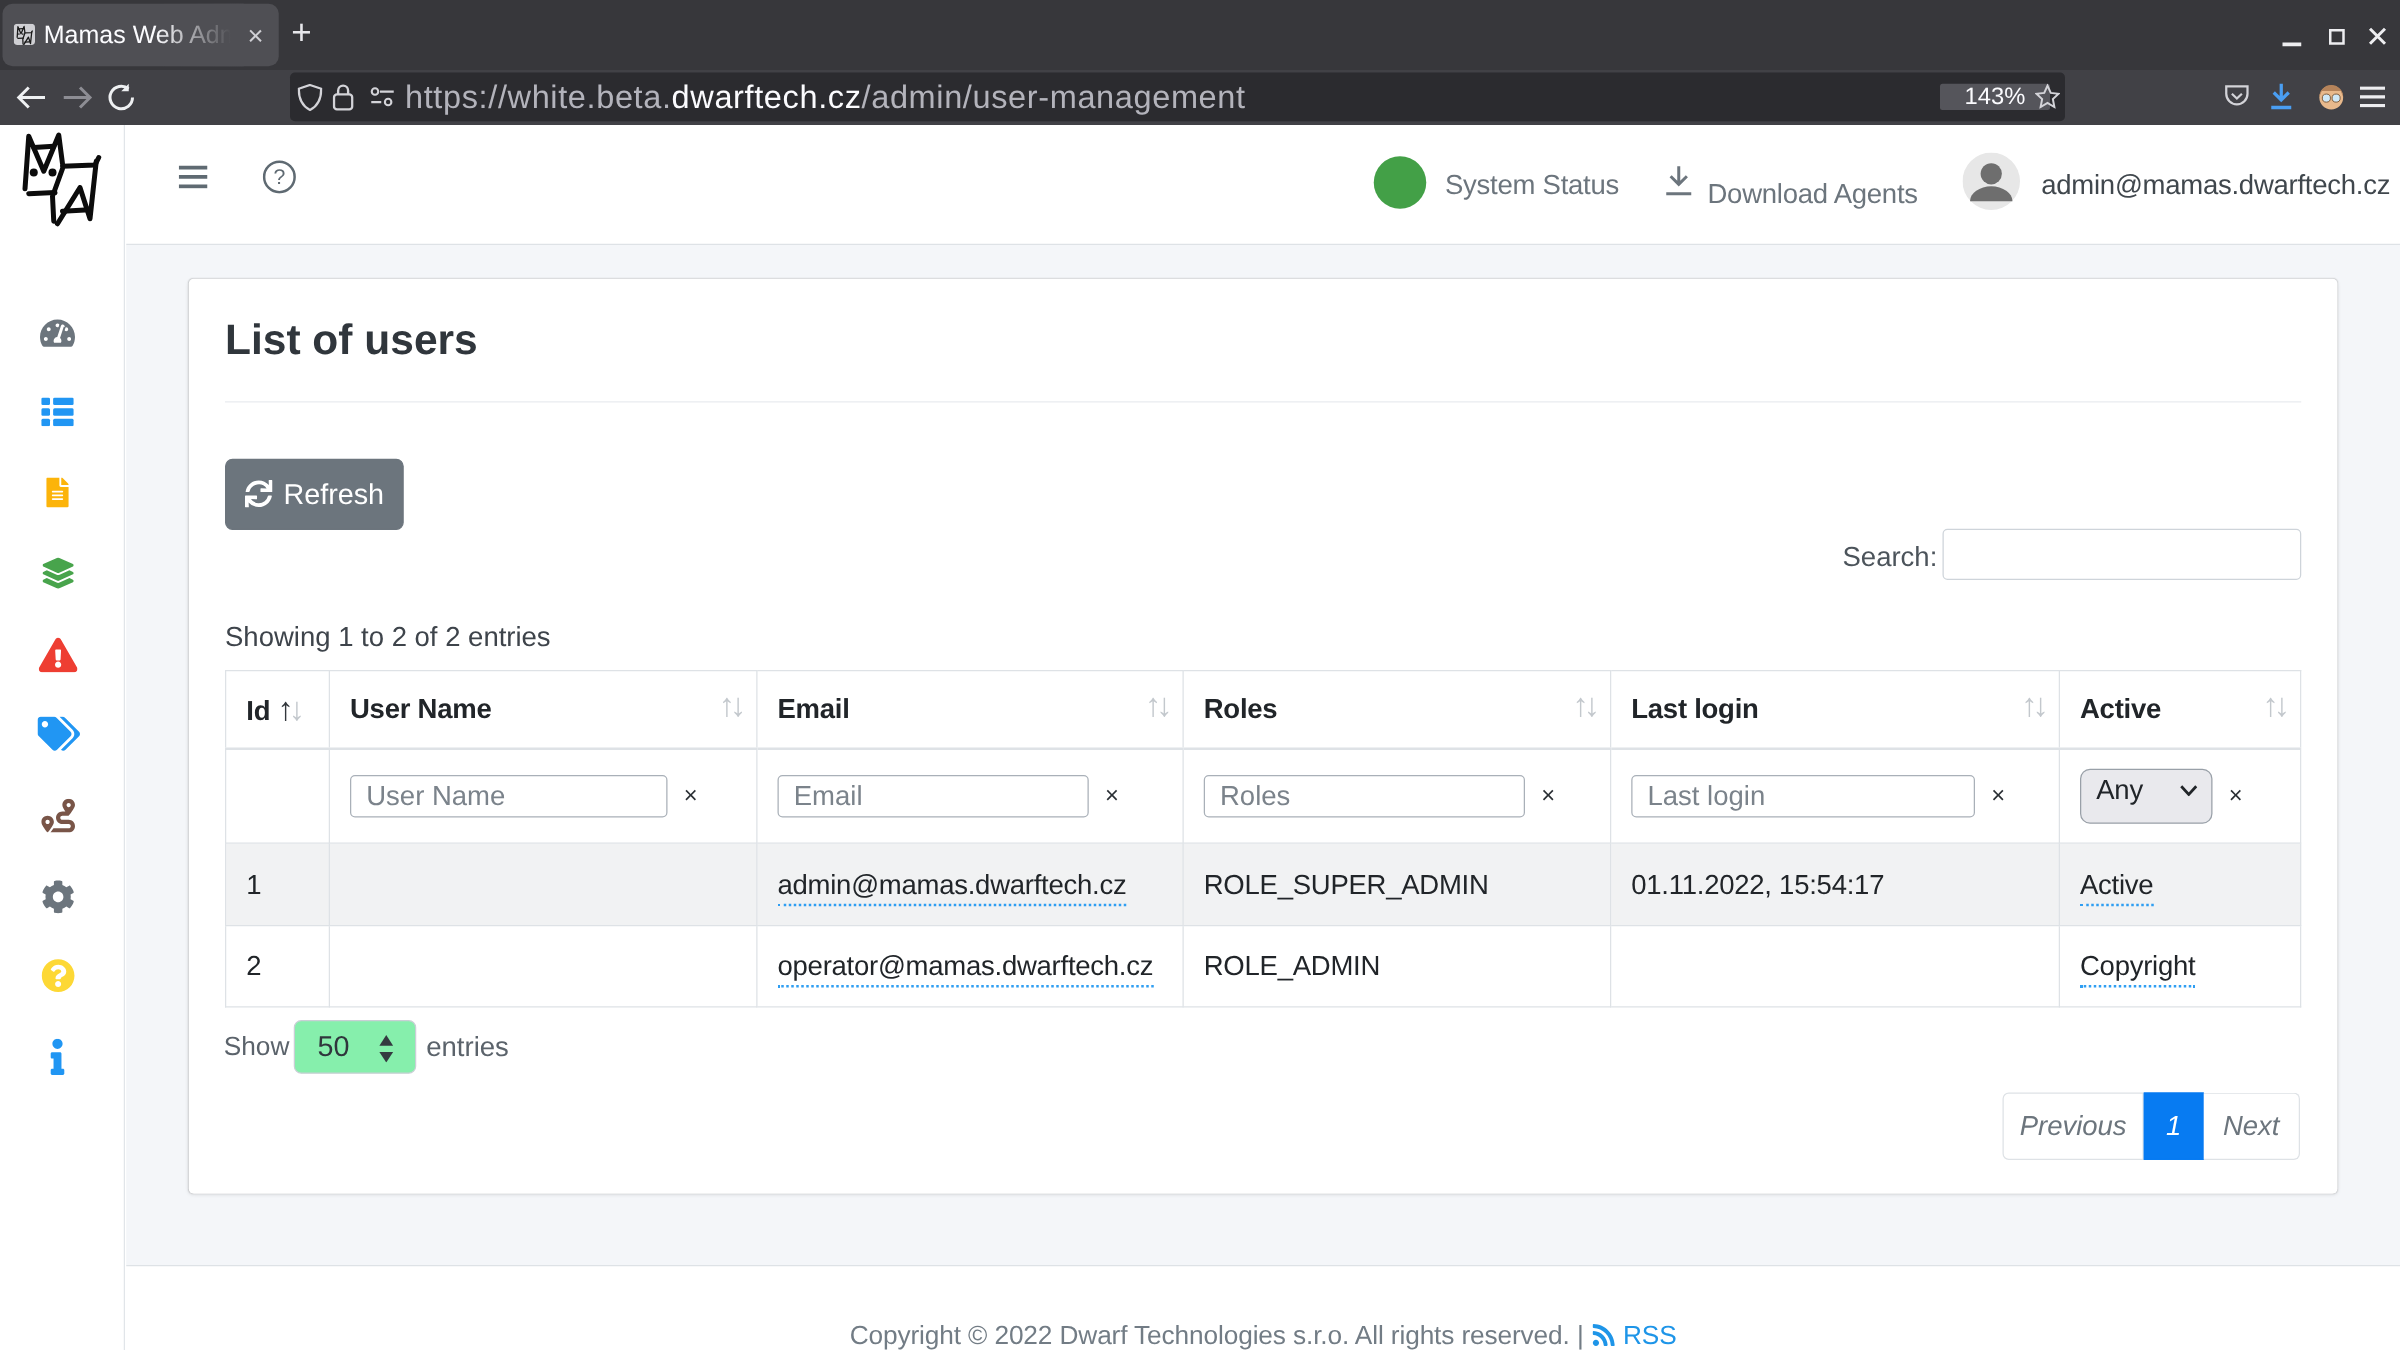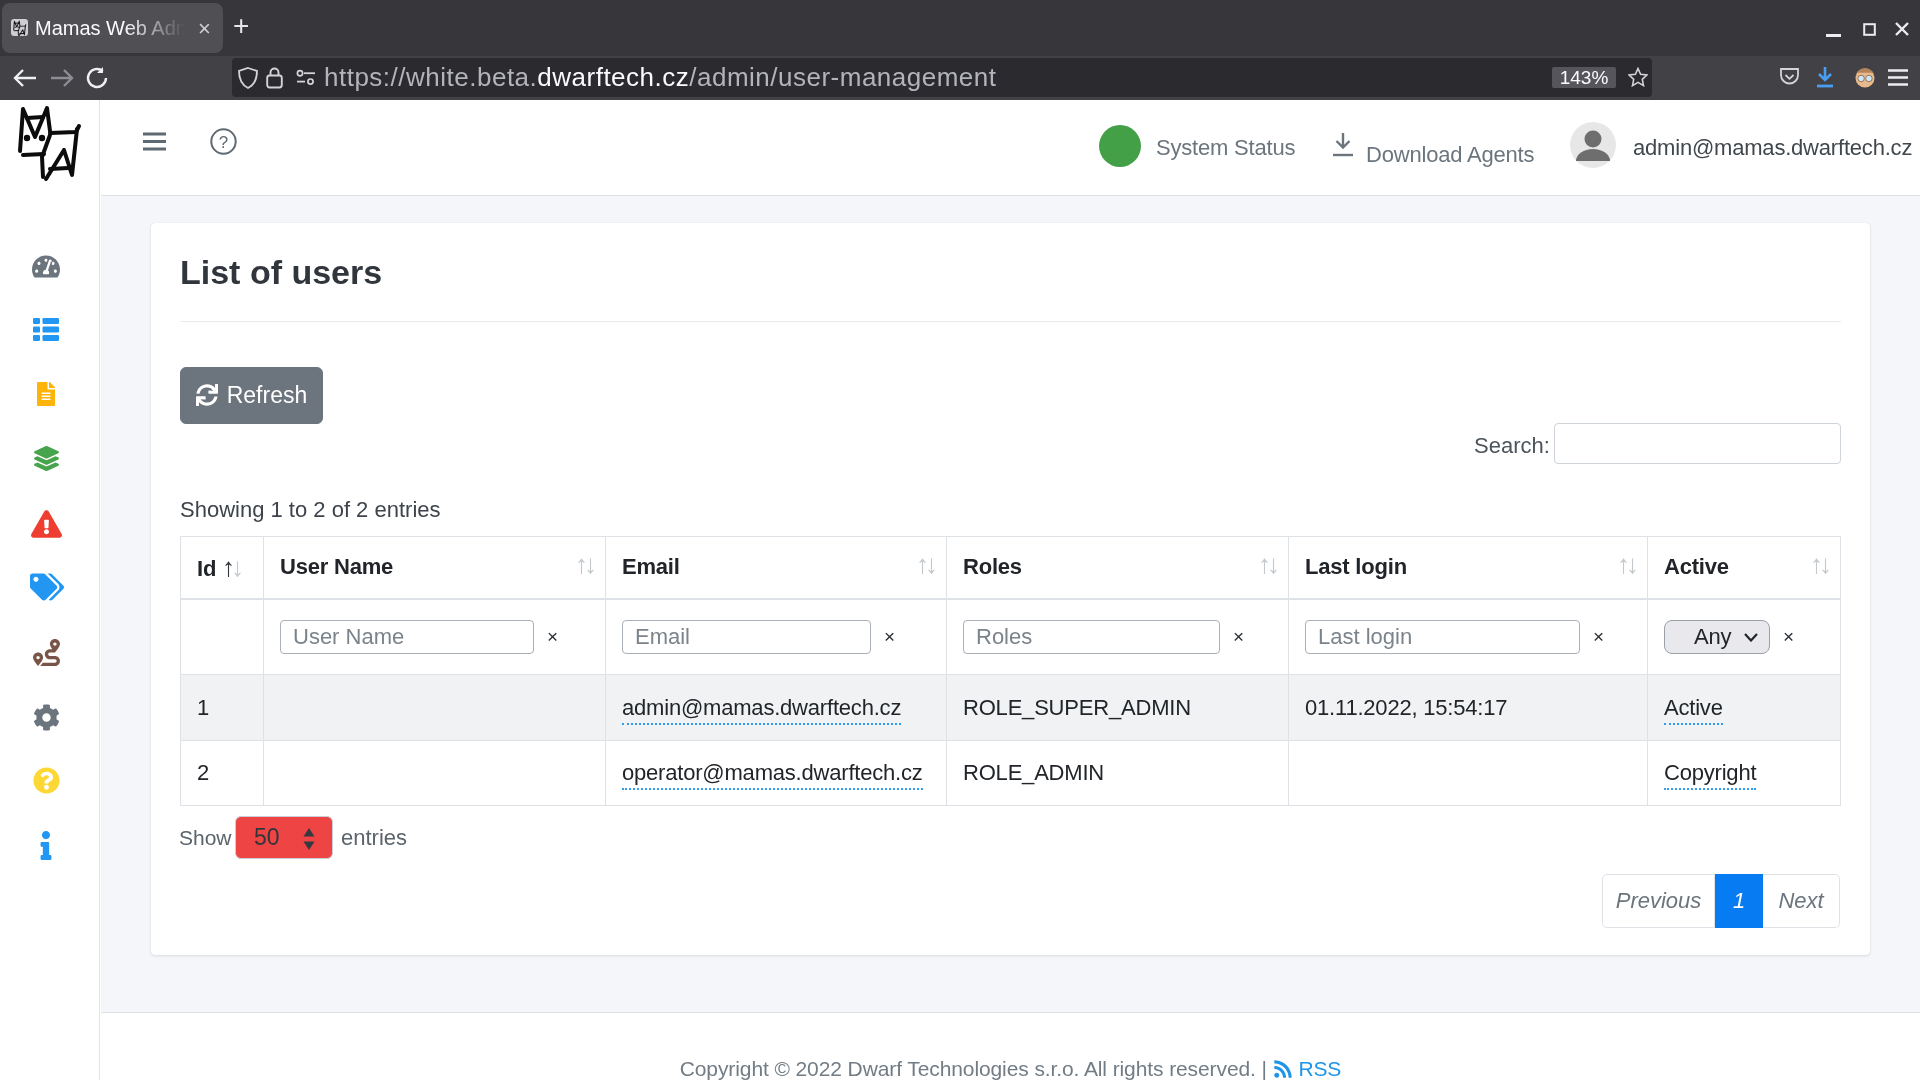--- a/index.html
+++ b/index.html
@@ -123,21 +123,21 @@
     <path d="M4.5 9.5 V6.5 a4 4 0 0 1 8 0 V9.5" fill="none" stroke="#d3d3d8" stroke-width="1.9"></path>
   </svg>
 
   <svg class="navic" style="left:296px;top:69px" width="20" height="17">
     <circle cx="4" cy="4.2" r="2.6" fill="none" stroke="#d3d3d8" stroke-width="1.7"></circle>
     <path d="M8 4.2 H19" stroke="#d3d3d8" stroke-width="1.8"></path>
     <path d="M1 12.6 H9" stroke="#d3d3d8" stroke-width="1.8"></path>
     <circle cx="14.5" cy="12.6" r="2.6" fill="none" stroke="#d3d3d8" stroke-width="1.7"></circle>
   </svg>
   <div class="navic" style="left:324px;top:62px;font-size:26px;letter-spacing:0.5px;color:#b3b3bb">https://white.beta.<span style="color:#fbfbfe">dwarftech.cz</span>/admin/user-management</div>
-  <div class="navic" style="left:1552px;top:67px;width:64px;height:21px;background:#55555b;border-radius:2px;color:#fbfbfe;font-size:19px;text-align:center;line-height:21px">143%</div>
+  <div class="navic" style="left:1552px;top:67px;width:88px;height:21px;background:#55555b;border-radius:2px;color:#fbfbfe;font-size:19px;text-align:center;line-height:21px">143%</div>
   <svg class="navic" style="left:1628px;top:67px" width="20" height="20">
     <path d="M10 1.5 L12.6 7.3 L18.9 8 L14.3 12.3 L15.5 18.6 L10 15.4 L4.5 18.6 L5.7 12.3 L1.1 8 L7.4 7.3 Z" fill="none" stroke="#d3d3d8" stroke-width="1.6"></path>
   </svg>
 
   <svg class="navic" style="left:1779px;top:67px" width="21" height="21">
     <path d="M2 2 H19 V8 a8.5 8.5 0 0 1 -17 0 Z" fill="none" stroke="#d3d3d8" stroke-width="1.8"></path>
     <path d="M6.5 8 L10.5 11.8 L14.5 8" fill="none" stroke="#d3d3d8" stroke-width="1.8"></path>
   </svg>
 
   <svg class="navic" style="left:1815px;top:66px" width="20" height="23">
@@ -264,21 +264,21 @@
           </tr>
         </thead>
         <tbody>
           <tr class="filter">
             <td></td>
             <td><input class="fin" style="width: 254px;" placeholder="User Name"><span class="xbtn">×</span></td>
             <td><input class="fin" style="width: 249px;" placeholder="Email"><span class="xbtn">×</span></td>
             <td><input class="fin" style="width: 257px;" placeholder="Roles"><span class="xbtn">×</span></td>
             <td><input class="fin" style="width: 275px;" placeholder="Last login"><span class="xbtn">×</span></td>
             <td>
-              <span style="display:inline-block;position:relative;width:106px;height:34px;background:#e9e9ed;border:1px solid #99a0a8;border-radius:8px;font-size:22px;color:#212529;line-height:32px;padding-left:29px;vertical-align:middle">Any<svg width="14" height="9" style="position:absolute;right:11px;top:12px">
+              <span style="display:inline-block;position:relative;width:106px;height:44px;background:#e9e9ed;border:1px solid #99a0a8;border-radius:8px;font-size:22px;color:#212529;line-height:32px;padding-left:12px;vertical-align:middle">Any<svg width="14" height="9" style="position:absolute;right:11px;top:12px">
                     <path d="M1 1 L7 7.5 L13 1" stroke="#212529" stroke-width="2.2" fill="none"></path>
                   </svg></span><span class="xbtn">×</span>
             </td>
           </tr>
           <tr class="r1">
             <td>1</td>
             <td></td>
             <td><span class="dotted">admin@mamas.dwarftech.cz</span></td>
             <td>ROLE_SUPER_ADMIN</td>
             <td>01.11.2022, 15:54:17</td>
@@ -289,21 +289,21 @@
             <td></td>
             <td><span class="dotted">operator@mamas.dwarftech.cz</span></td>
             <td>ROLE_ADMIN</td>
             <td></td>
             <td><span class="dotted">Copyright</span></td>
           </tr>
         </tbody>
       </table>
 
       <div id="showrow">Show</div>
-      <div style="position:absolute;left:84px;top:593px;width:98px;height:43px;border:1px solid #c9cfd5;border-radius:6px;background:#ef4444">
+      <div style="position:absolute;left:84px;top:593px;width:98px;height:43px;border:1px solid #c9cfd5;border-radius:6px;background:#86efac">
         <span style="position:absolute;left:18px;top:7px;font-size:23px;color:#30363c">50</span>
         <svg width="12" height="22" style="position:absolute;left:67px;top:11px">
           <path d="M6 0 L11.5 8.5 L0.5 8.5 Z" fill="#343a40"></path>
           <path d="M6 22 L11.5 13.5 L0.5 13.5 Z" fill="#343a40"></path>
         </svg>
       </div>
       <div style="position:absolute;left:190px;top:602px;font-size:22px;color:#5b636b">entries</div>
 
       <div class="pagin">
         <div class="pbtn first" style="width:113px">Previous</div>

